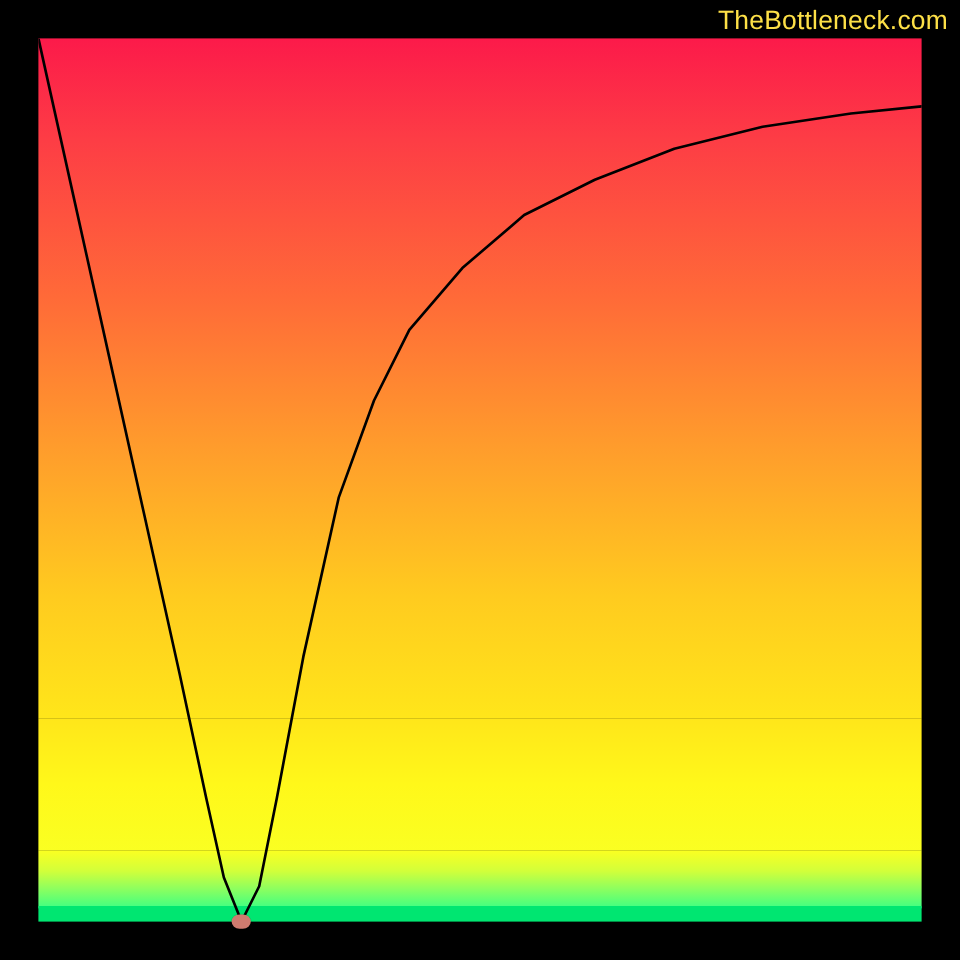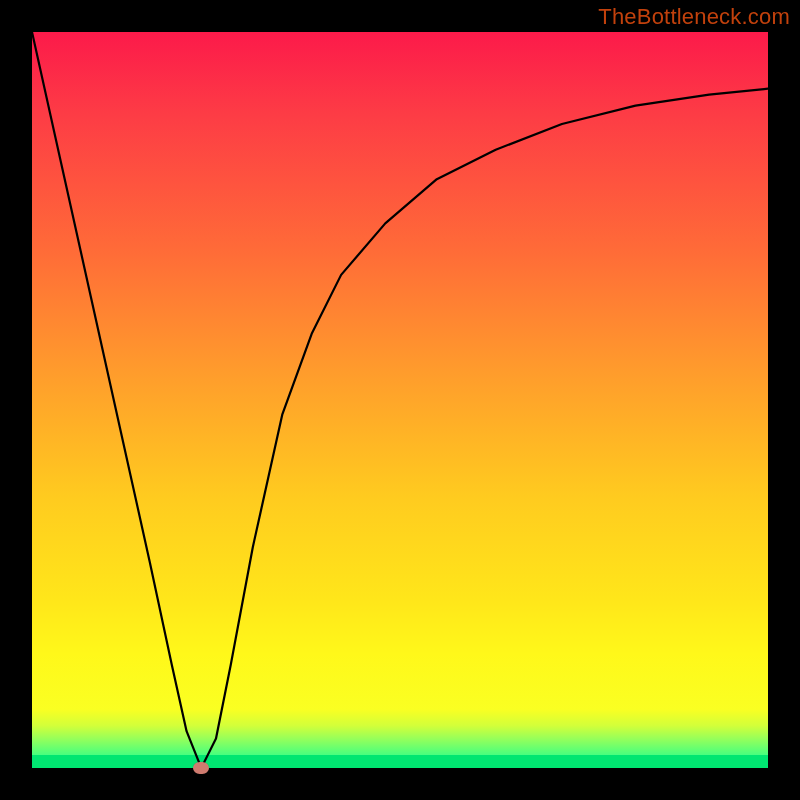--- a/index.html
+++ b/index.html
@@ -78,21 +78,21 @@
     height: 12px;
     border-radius: 50% / 60%;
     background: #cf7b6f;
     transform: translate(-50%, -50%);
     box-shadow: 0 0 0 0.5px rgba(0,0,0,0.1);
   }
   .watermark {
     position: absolute;
     top: 4px;
     right: 10px;
-    color: #c2410c;
+    color: #fde047;
     font-size: 22px;
     letter-spacing: 0.2px;
     font-weight: 500;
   }
 </style>
 </head>
 <body>
 
 <div class="frame">
   <div class="watermark">TheBottleneck.com</div>

